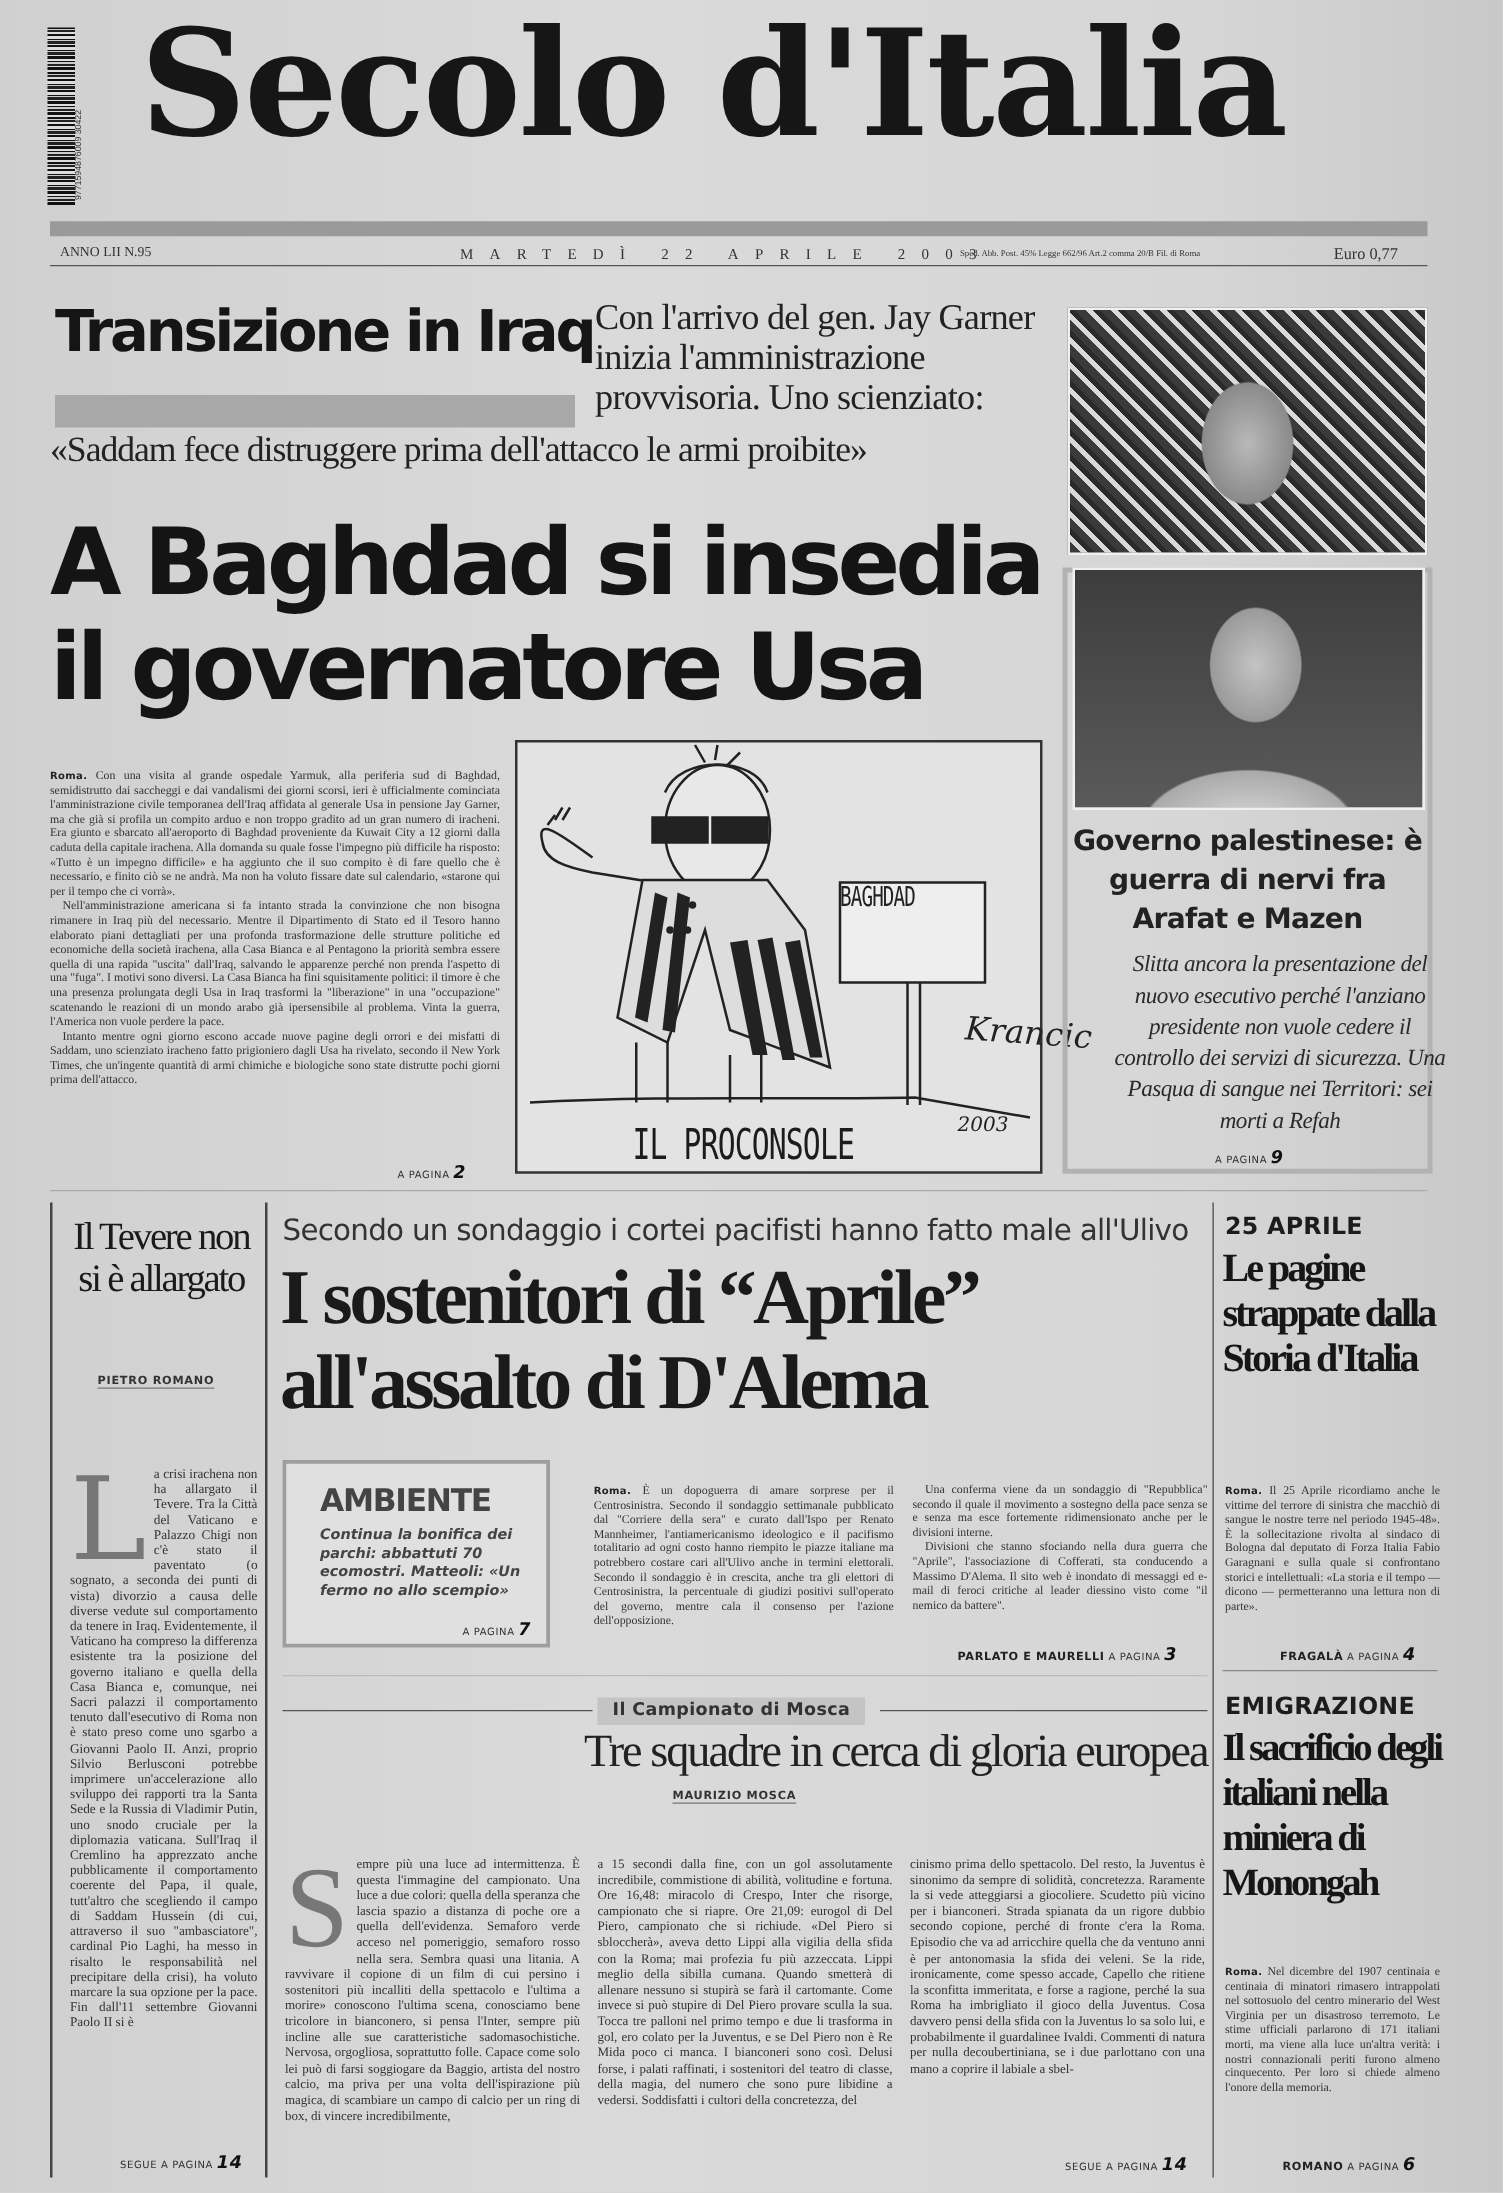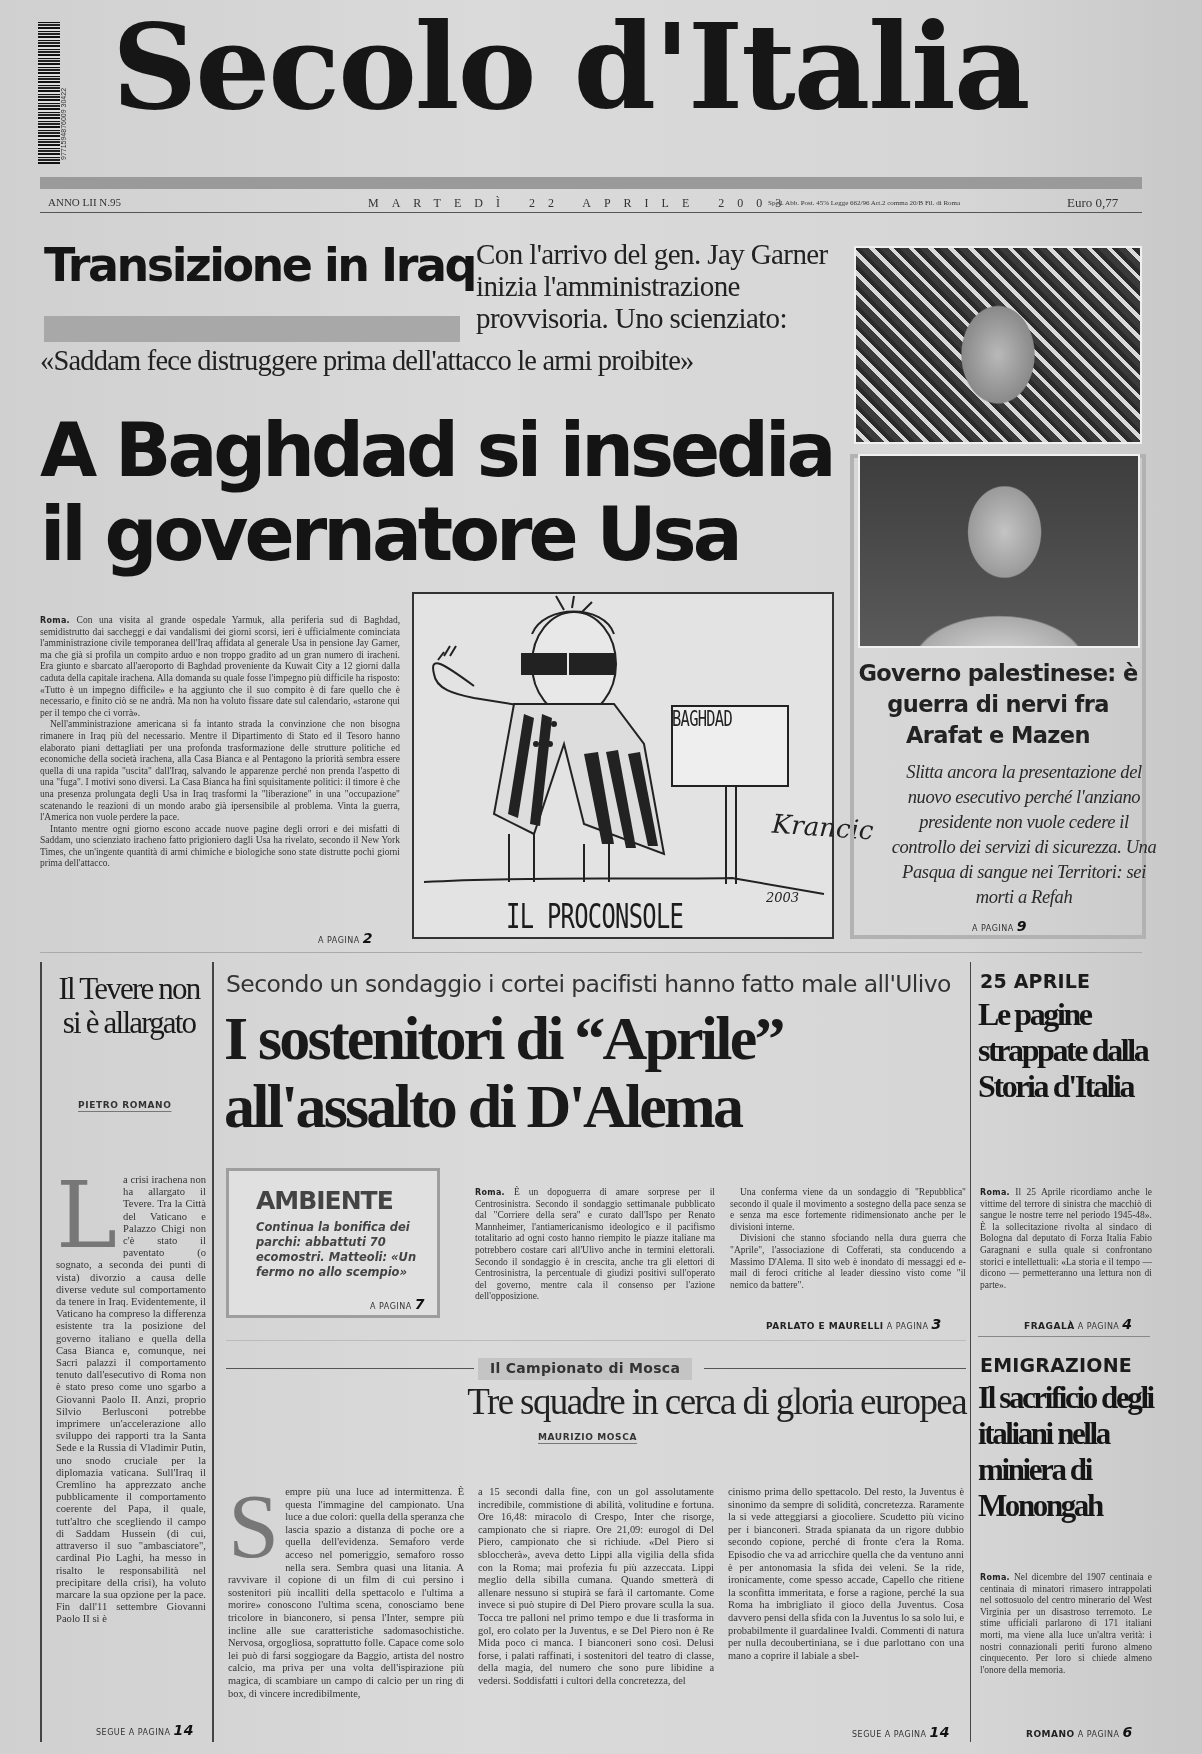--- a/index.html
+++ b/index.html
@@ -36,21 +36,21 @@
   .ref { font-family: "DejaVu Sans", sans-serif; font-size: 8px; color: #333; letter-spacing: 0.5px; }
   .ref b { font-size: 14px; font-style: italic; font-weight: bold; color:#111; margin-left: 3px; }
   .ref-iraq { left: 318px; top: 930px; }
 
   
   .cartoon { left: 412px; top: 592px; width: 422px; height: 347px; border: 2px solid #333; background: #e3e3e3; }
   .cartoon svg { position:absolute; left:0; top:0; }
   .cartoon-sign-text { position:absolute; left: 258px; top: 112px; font-family:"DejaVu Sans Mono", monospace; font-size: 22px; transform: scaleX(0.7); transform-origin:left; letter-spacing: -1px; color:#222; }
   .cartoon-caption { position:absolute; left: 92px; top: 302px; font-family:"DejaVu Sans Mono", monospace; font-size: 34px; transform: scaleX(0.7); transform-origin:left; color:#1c1c1c; letter-spacing:-1px; }
   .cartoon-sign { position:absolute; left: 358px; top: 218px; font-family:"DejaVu Serif", serif; font-style: italic; font-size: 26px; color:#222; transform: rotate(4deg); }
-  .cartoon-year { position:absolute; left: 352px; top: 296px; font-family:"DejaVu Serif", serif; font-style: italic; font-size: 13px; color:#222; }
+  .cartoon-year { position:absolute; left: 352px; top: 296px; font-family:"DejaVu Serif", serif; font-style: italic; font-size: 16px; color:#222; }
 
   
   .photo { background: #5a5a5a; overflow: hidden; border: 2px solid #f0f0f0; }
   .photo-arafat { left: 854px; top: 246px; width: 288px; height: 198px;
      background: radial-gradient(ellipse 60px 80px at 50% 55%, #b9b9b9 0%, #8a8a8a 60%, transparent 62%),
                  repeating-linear-gradient(45deg, #3a3a3a 0 6px, #d9d9d9 6px 10px, #2a2a2a 10px 14px),
                  #444; }
   .photo-mazen { left: 858px; top: 454px; width: 282px; height: 194px;
      background: radial-gradient(ellipse 60px 75px at 52% 40%, #c4c4c4 0%, #9a9a9a 60%, transparent 62%),
                  radial-gradient(ellipse 140px 80px at 50% 110%, #ddd 0%, #aaa 60%, transparent 62%),

